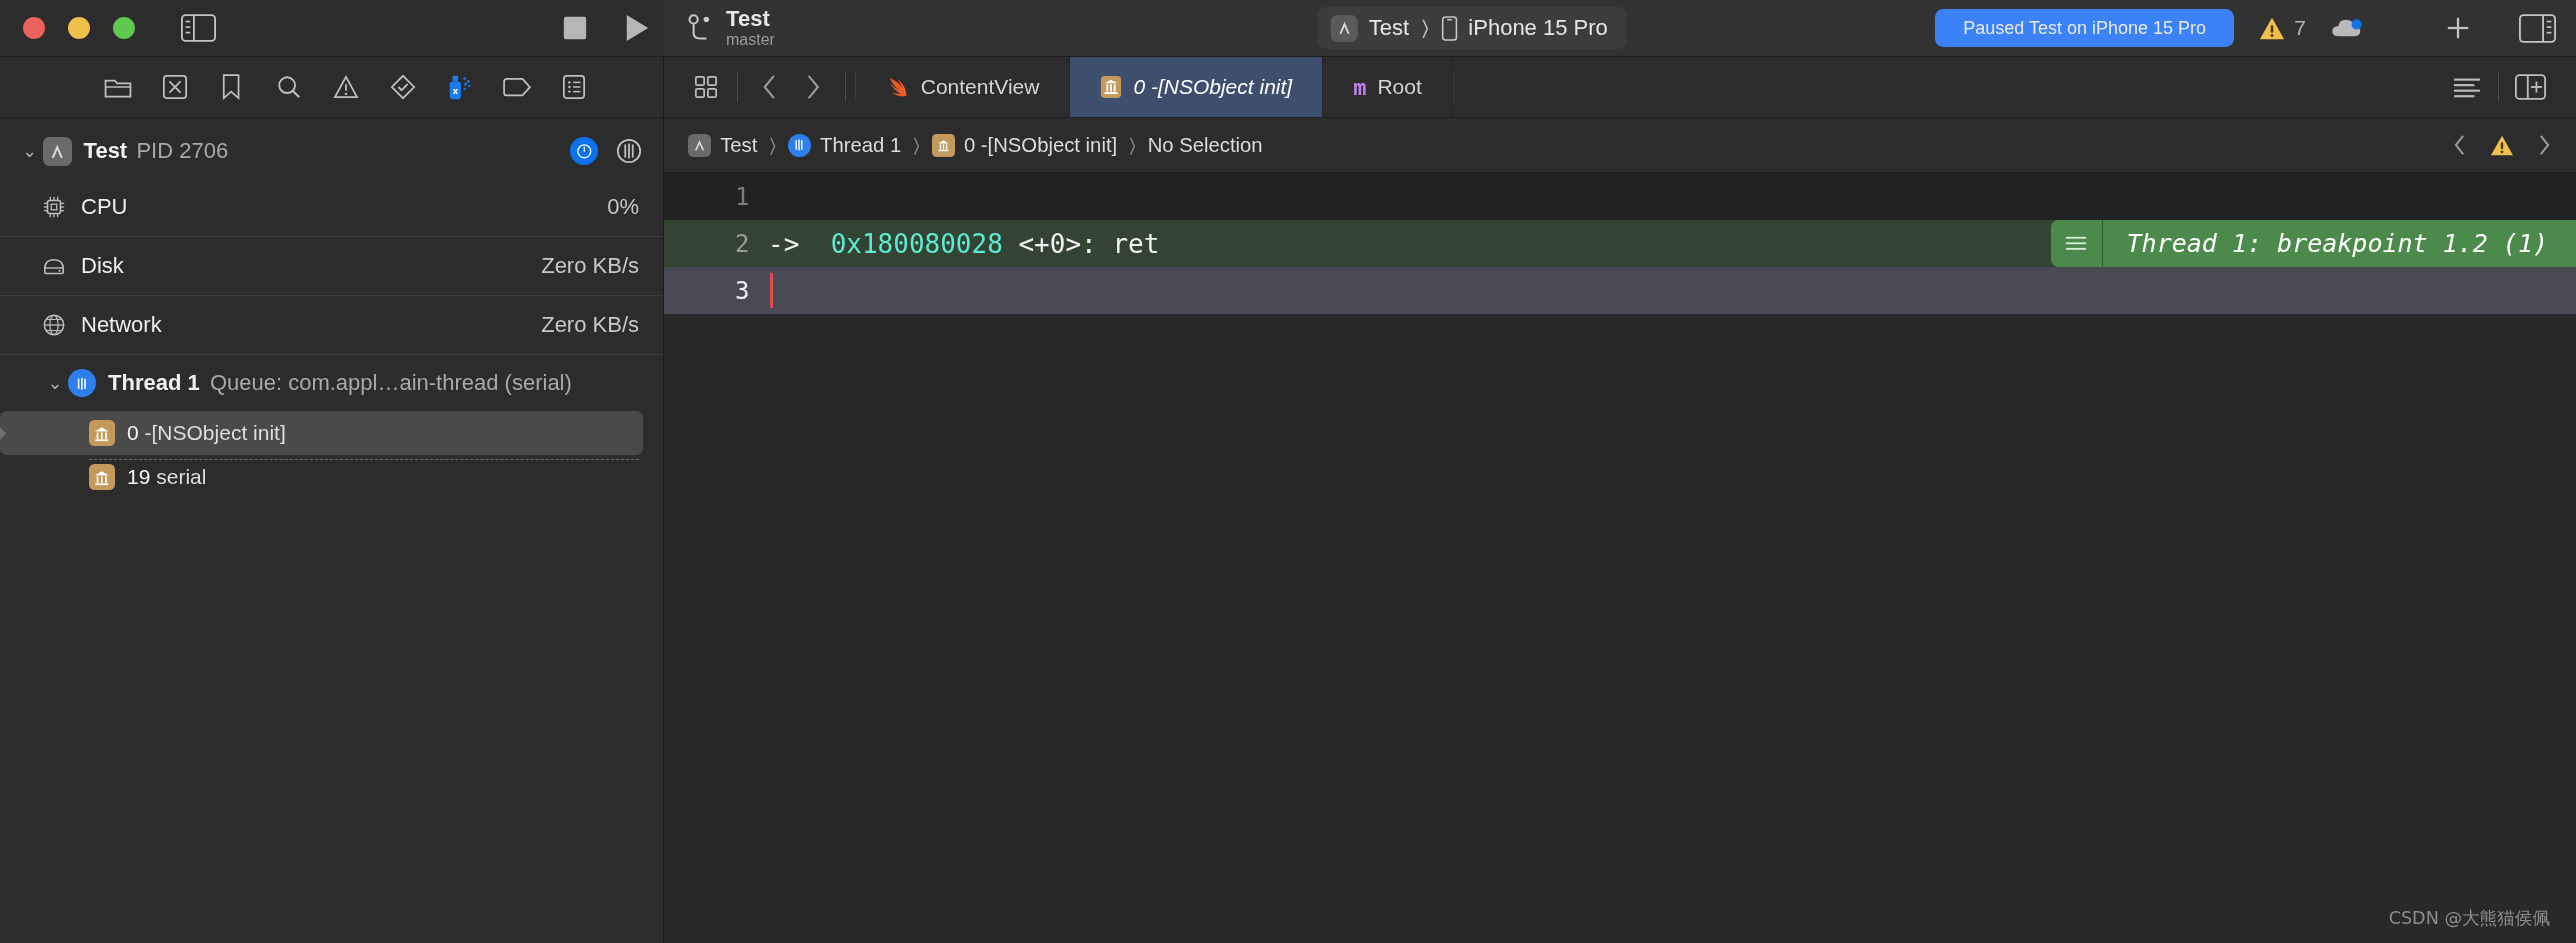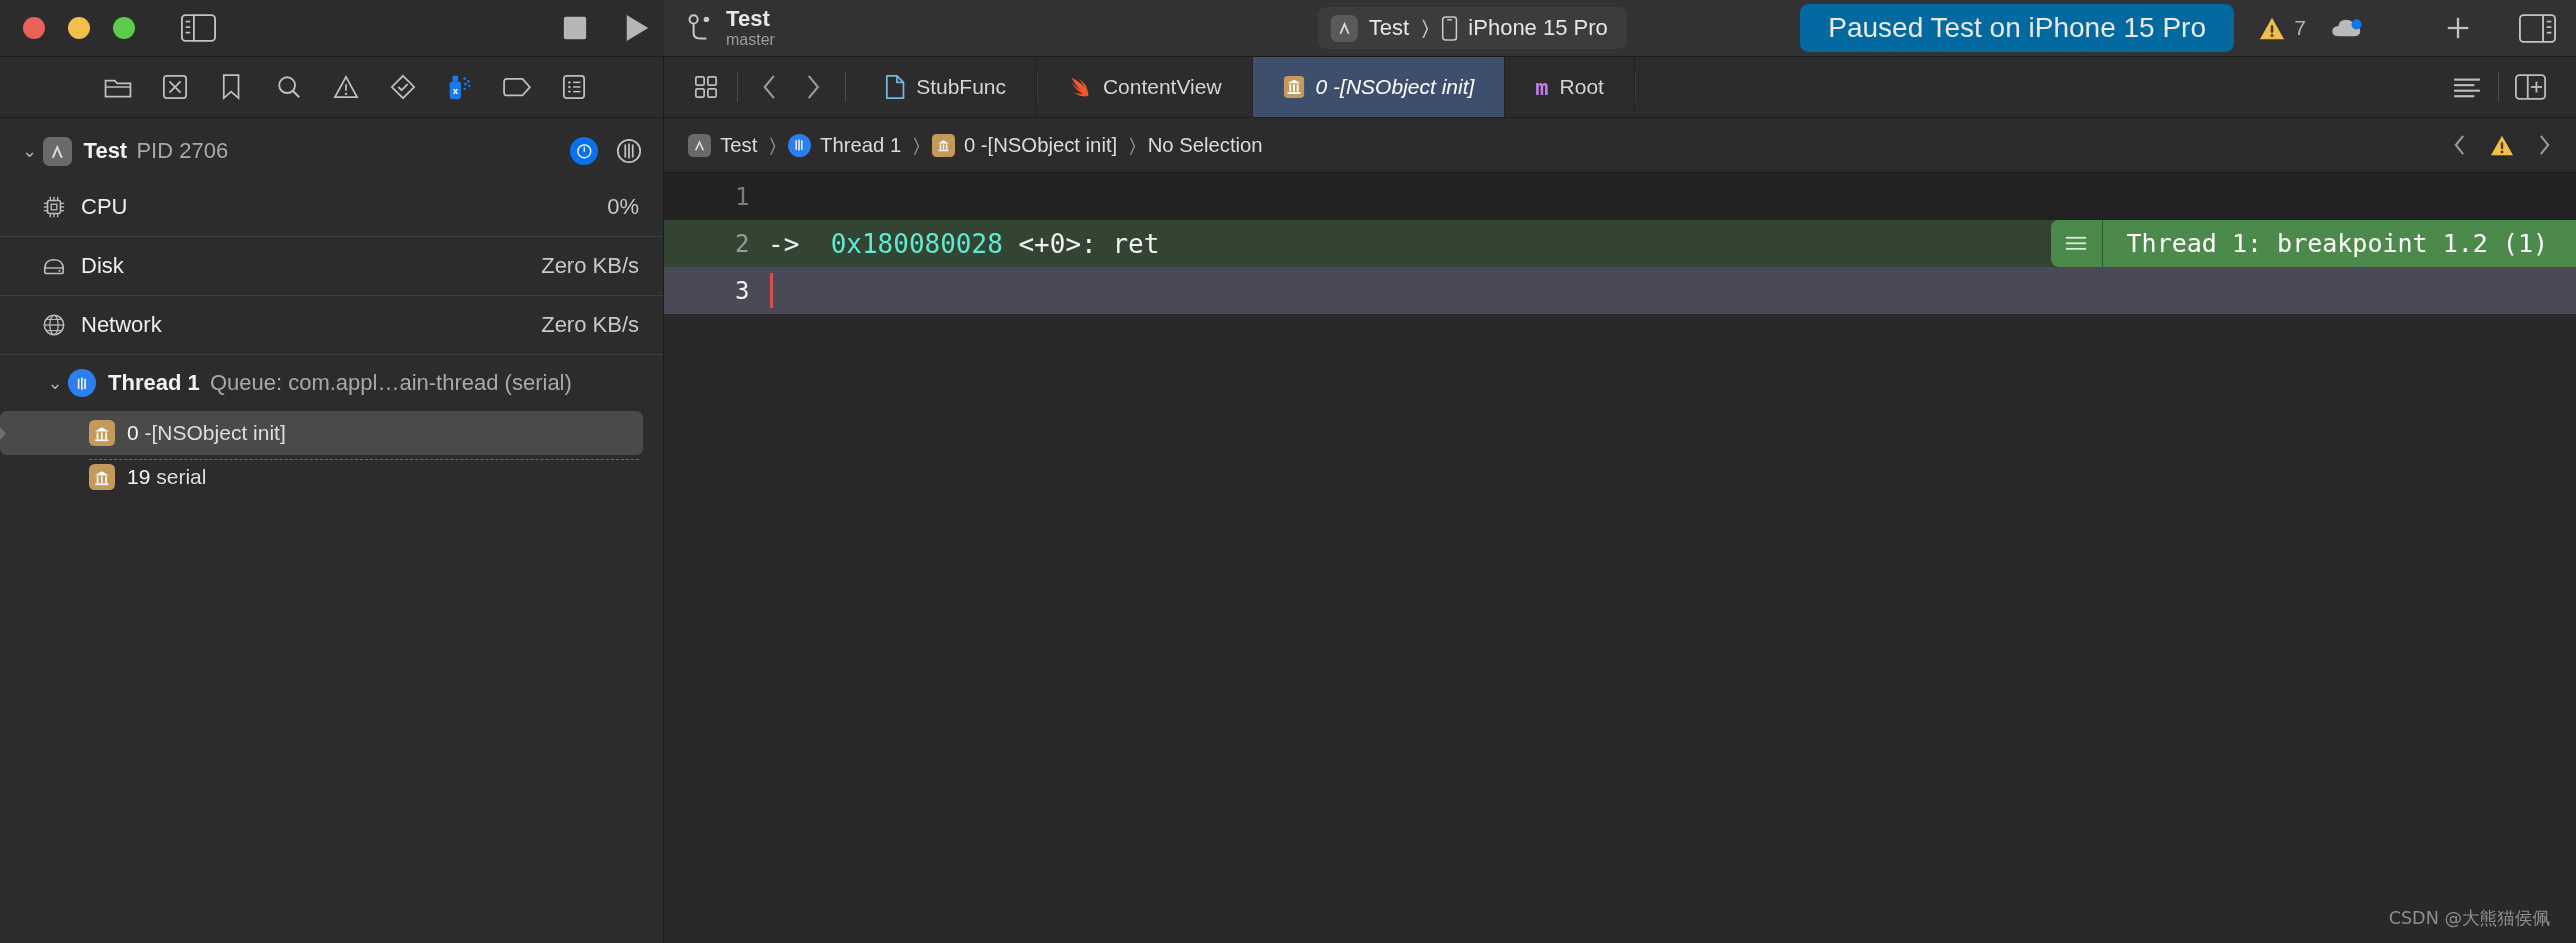--- a/index.html
+++ b/index.html
@@ -48,22 +48,22 @@
     width:27px; height:27px; border-radius:6.5px; background:#5a5a5a;
     display:flex; align-items:center; justify-content:center;
   }
   .rd-label { color:#e6e6e6; font-size:22px; }
   .rd-chev { color:#c2c2c2; font-size:21px; margin:0 1.8px; }
 
   .status-area {
     position:absolute; right:213px; display:flex; align-items:center; gap:24px;
   }
   .status-pill {
-    background:#0369a1; border-radius:8.3px; padding:8.3px 28px;
-    color:#eaeaea; font-size:28px; white-space:nowrap;
+    background:#3b82f6; border-radius:8.3px; padding:8.3px 28px;
+    color:#eaeaea; font-size:18px; white-space:nowrap;
   }
   .warn-group { display:flex; align-items:center; gap:8.3px; }
   .warn-count { color:#b4b4b4; font-size:21px; }
   .tb-right-end { position:absolute; right:20.3px; display:flex; align-items:center; gap:48px; }
 
   
   .body-row { flex:1; display:flex; min-height:0; }
 
   
   .navigator {
@@ -185,21 +185,21 @@
   .code-line.l3 { background:#4a4a57; }
   .code-line.l3 .ln { color:#f0f0f0; }
   .code-txt { color:#f2f2f2; white-space:pre; }
   .addr { color:#5eead4; }
   .cursor {
     display:inline-block; width:2.8px; height:35px; background:#d94f4f;
     vertical-align:middle; margin-left:1.8px;
   }
   .bp-banner {
     position:absolute; right:0; top:0; height:47px; display:flex; align-items:center;
-    background:#4c8a4c; border-radius:7.4px 0 0 7.4px;
+    background:#4c8a4c; border-radius:7.4px 0 0 7.4px;font-style:italic;
   }
   .bp-handle {
     width:52px; height:47px; display:flex; align-items:center; justify-content:center;
     border-right:0.9px solid #2c5c2c;
   }
   .bp-text { color:#ffffff; font-size:25px; padding:0 28px 0 24px; white-space:nowrap; }
 
   .watermark {
     position:absolute; right:26px; bottom:13px;
     color:#8e8e8e; font-size:17.6px;
@@ -532,27 +532,20 @@
             </svg>
           </div>
           <div class="tb-btn">
             <svg width="16.6" height="28" viewBox="0 0 18 30">
               <path d="M4 3 L14 15 L4 27" fill="none" stroke="#9a9a9a" stroke-width="2.3"></path>
             </svg>
           </div>
           <div class="vsep"></div>
         </div>
 
-        <div class="tab">
-          <svg width="20.3" height="26" viewBox="0 0 22 28">
-            <path d="M2 2 L13 2 L20 9 L20 26 L2 26 Z" fill="none" stroke="#76b6e0" stroke-width="1.9"></path>
-            <path d="M13 2 L13 9 L20 9" fill="none" stroke="#76b6e0" stroke-width="1.9"></path>
-          </svg>
-          <span>StubFunc</span>
-        </div>
         <div class="tab-sep"></div>
         <div class="tab">
           <svg width="24" height="24" viewBox="0 0 26 26">
             <path d="M4 3 Q14 8 18 14 Q16 9 12 4 Q20 9 22 20 Q23 23 20 23 Q14 24 6 19 Q12 21 16 20 Q9 17 4 8 Q9 14 15 17 Q8 12 4 3 Z" fill="#f05a28"></path>
           </svg>
           <span>ContentView</span>
         </div>
         <div class="tab active">
           <svg width="22" height="24" viewBox="0 0 24 26">
             <rect x="1" y="1" width="22" height="24" rx="4" fill="#c49a5c"></rect>

